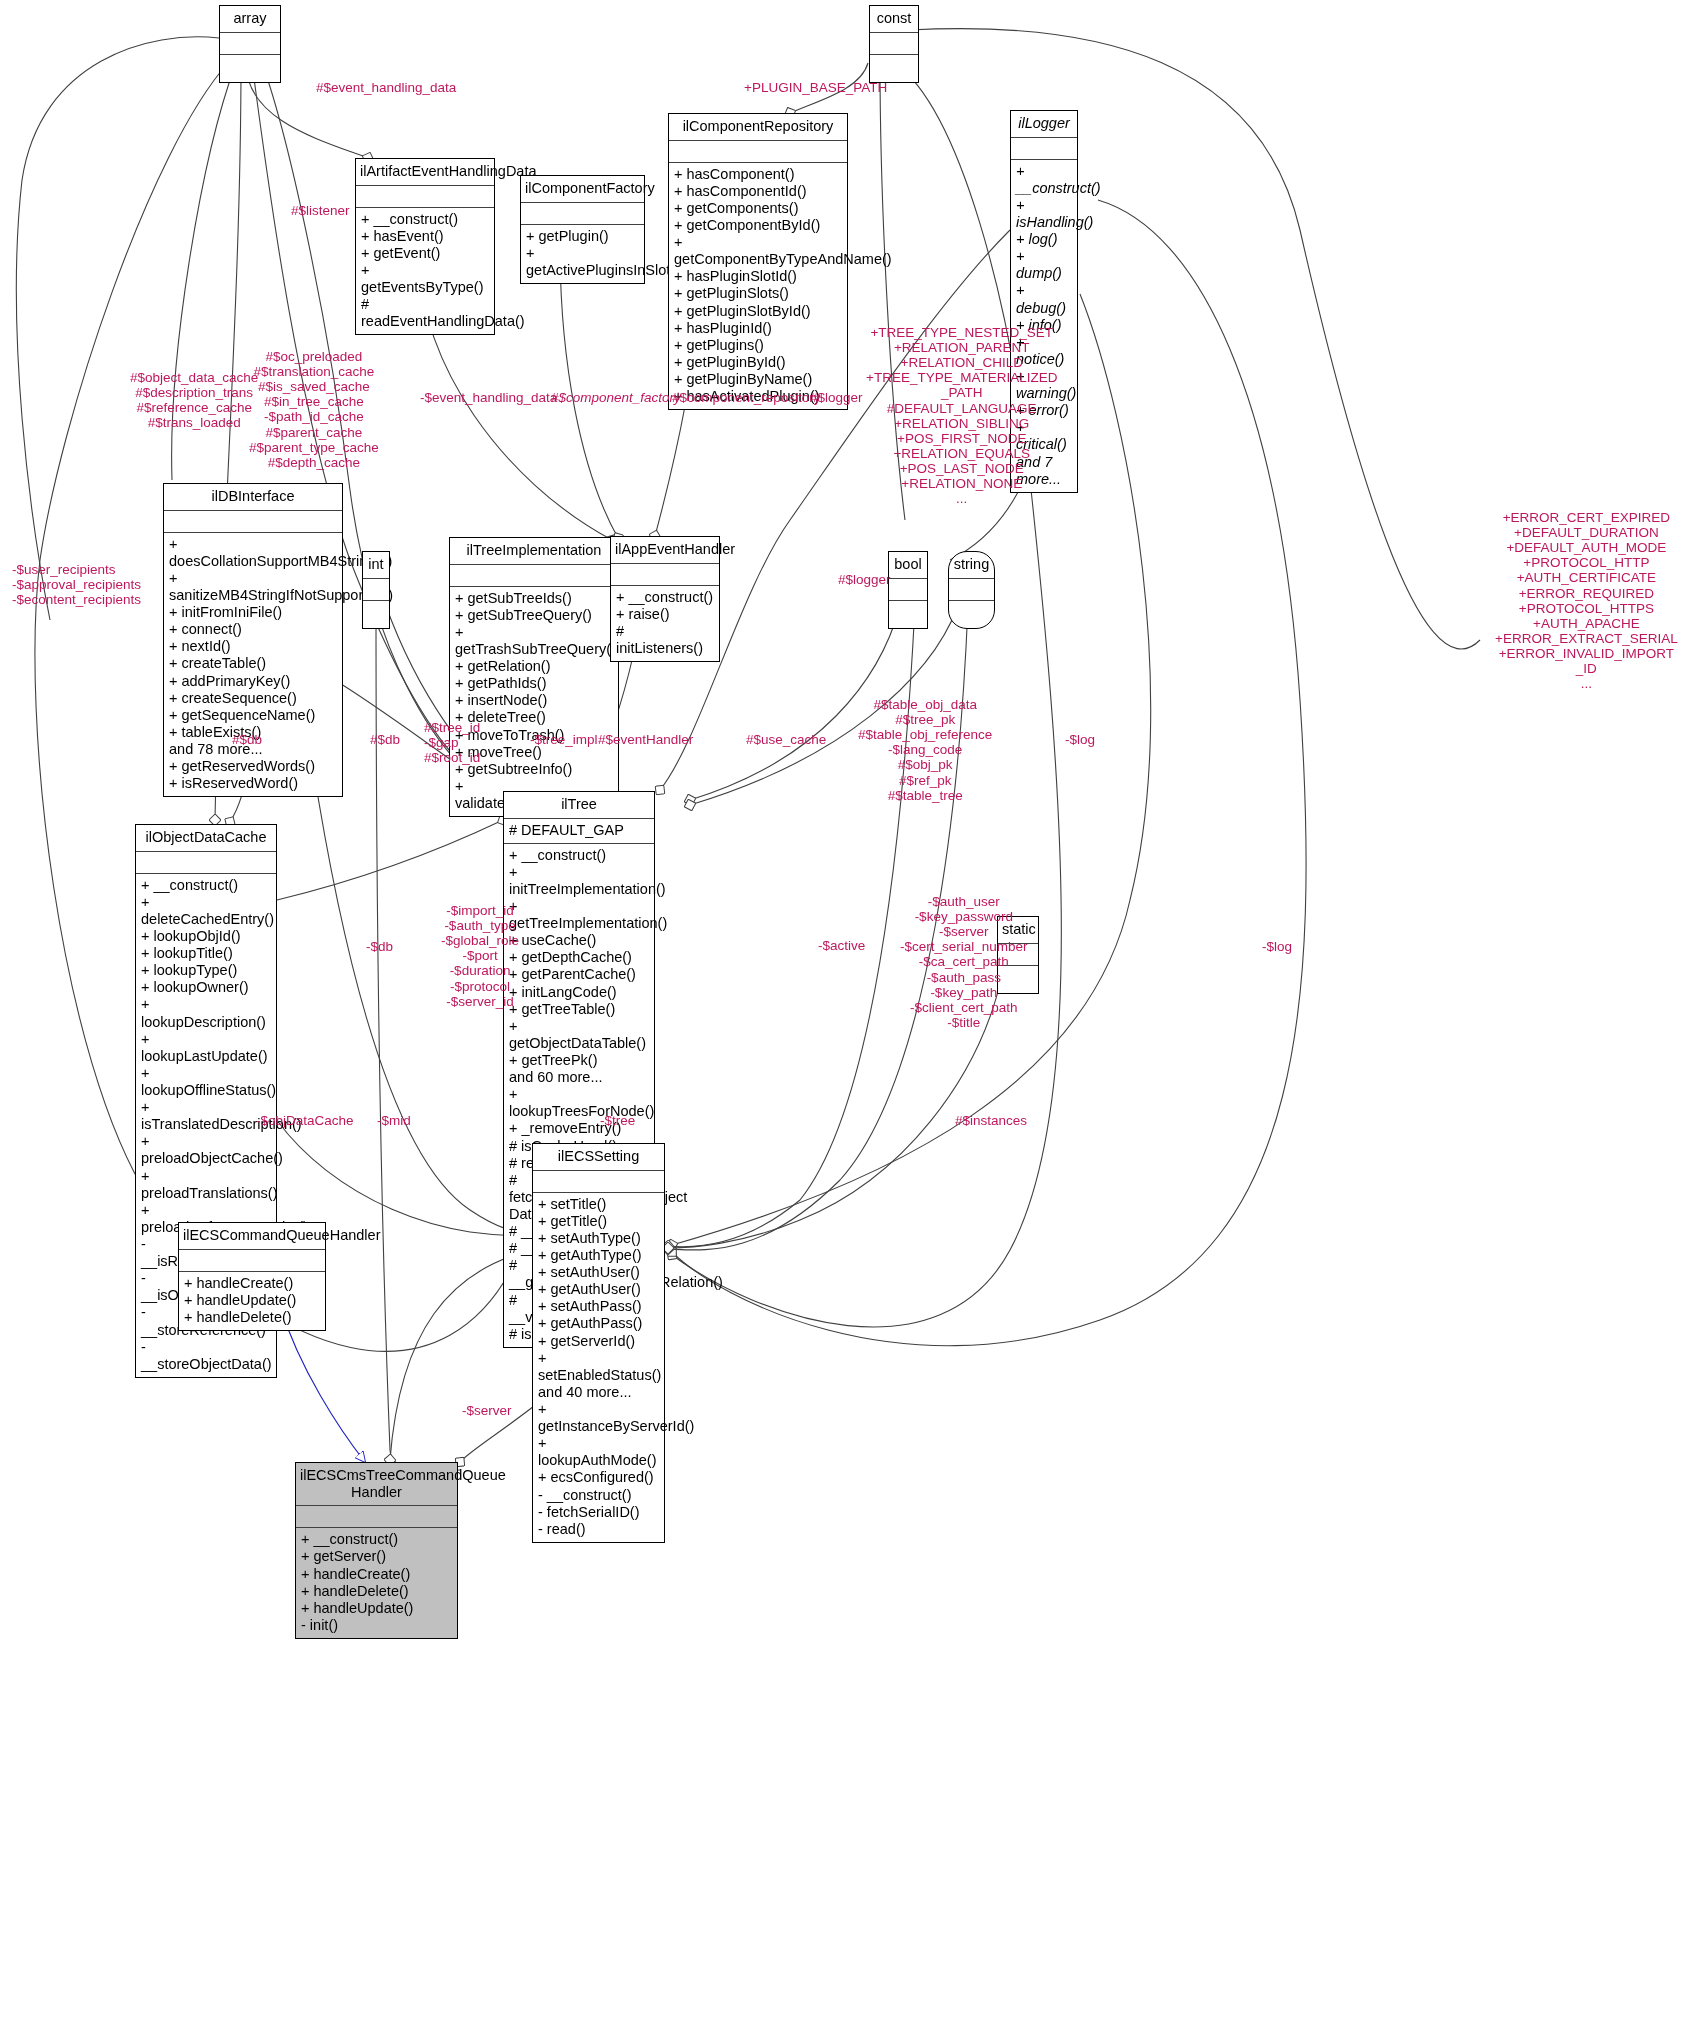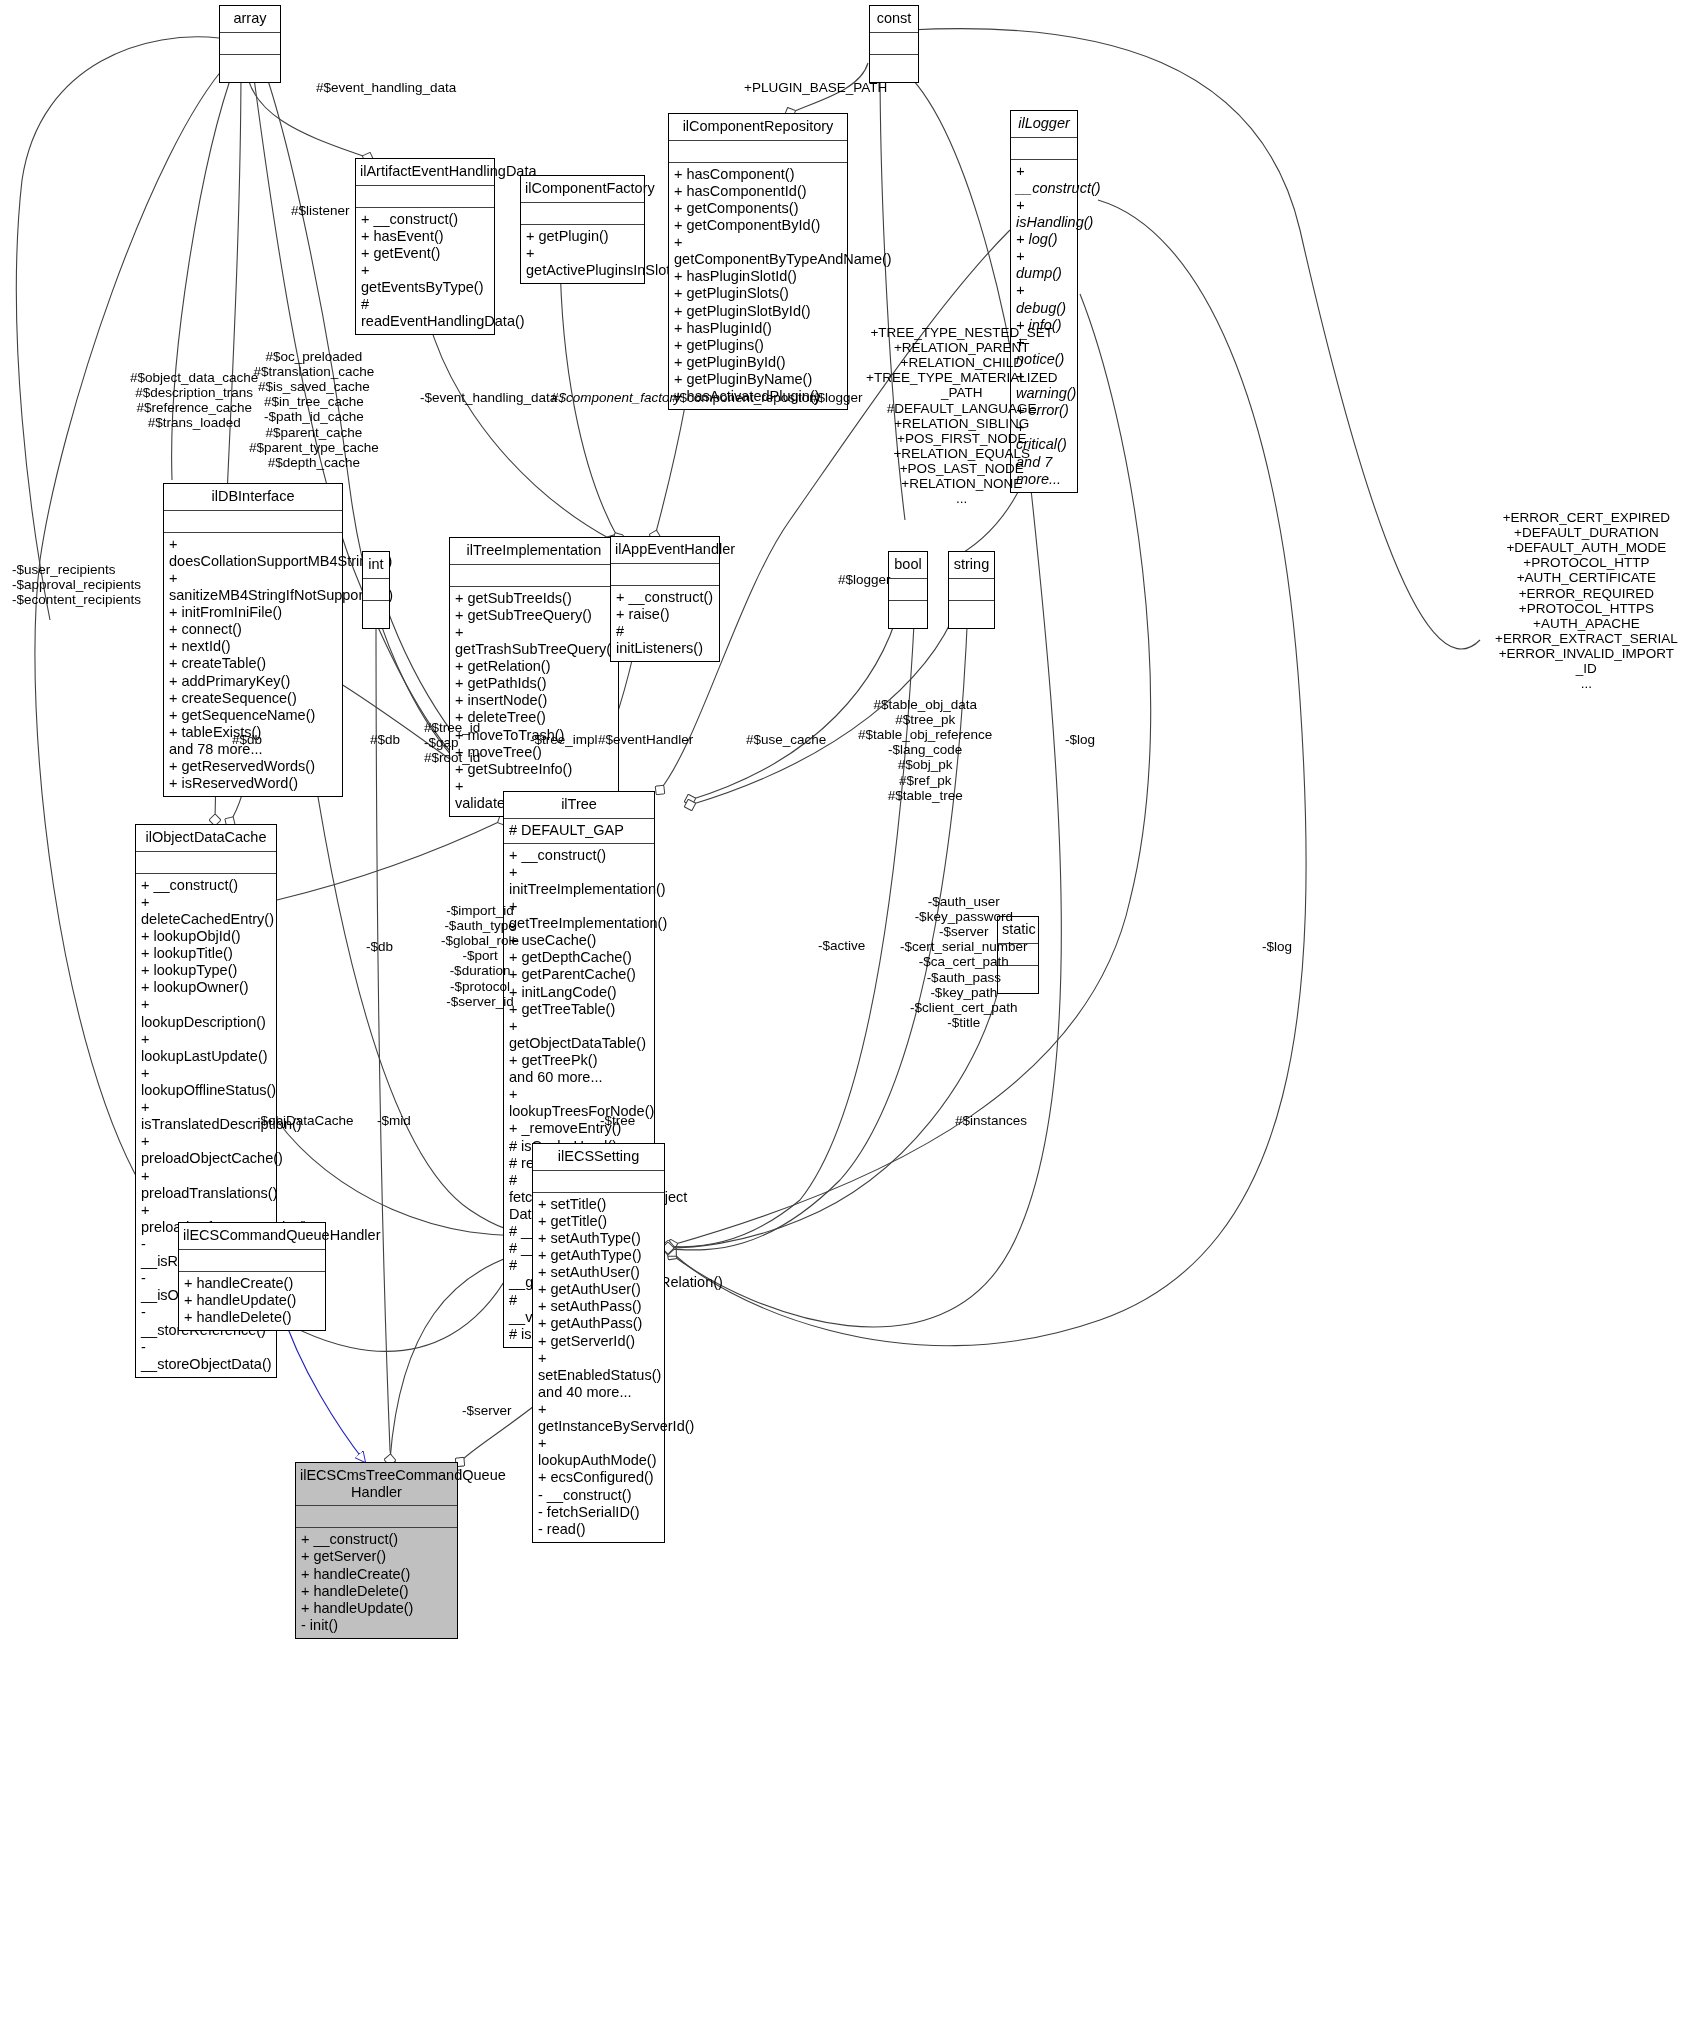--- a/index.html
+++ b/index.html
@@ -48,21 +48,21 @@
   }
   .node .attrs.empty { height: 21px; padding: 0; }
   .node .ops {
     padding: 3px 5px 4px 5px;
     white-space: pre-line;
     line-height: 1.18;
   }
   .edge-label {
     position: absolute;
     font-size: 13.5px;
-    color: #000000;
+    color: #be185d;
     white-space: pre-line;
     line-height: 1.12;
     text-align: center;
   }
   .edge-label.left { text-align: left; }
 </style>
 </head>
 <body>
 
 <div id="canvas">
@@ -231,21 +231,21 @@
     <div class="node" style="left: 362px; top: 551px; width: 28px;">
       <div class="title">int</div>
       <div class="attrs empty"></div>
       <div class="ops" style="height: 20px;"></div>
     </div>
     <div class="node" style="left: 888px; top: 551px; width: 40px;">
       <div class="title">bool</div>
       <div class="attrs empty"></div>
       <div class="ops" style="height: 20px;"></div>
     </div>
-    <div class="node" style="left: 948px; top: 551px; width: 47px;">
+    <div class="node" style="left: 948px; top: 551px; width: 47px; border-radius: 19px;">
       <div class="title">string</div>
       <div class="attrs empty"></div>
       <div class="ops" style="height: 20px;"></div>
     </div>
     <div class="node" style="left: 997px; top: 916px; width: 42px;">
       <div class="title">static</div>
       <div class="attrs empty"></div>
       <div class="ops" style="height: 20px;"></div>
     </div>
     <div class="node" style="left: 135px; top: 824px; width: 142px;">

